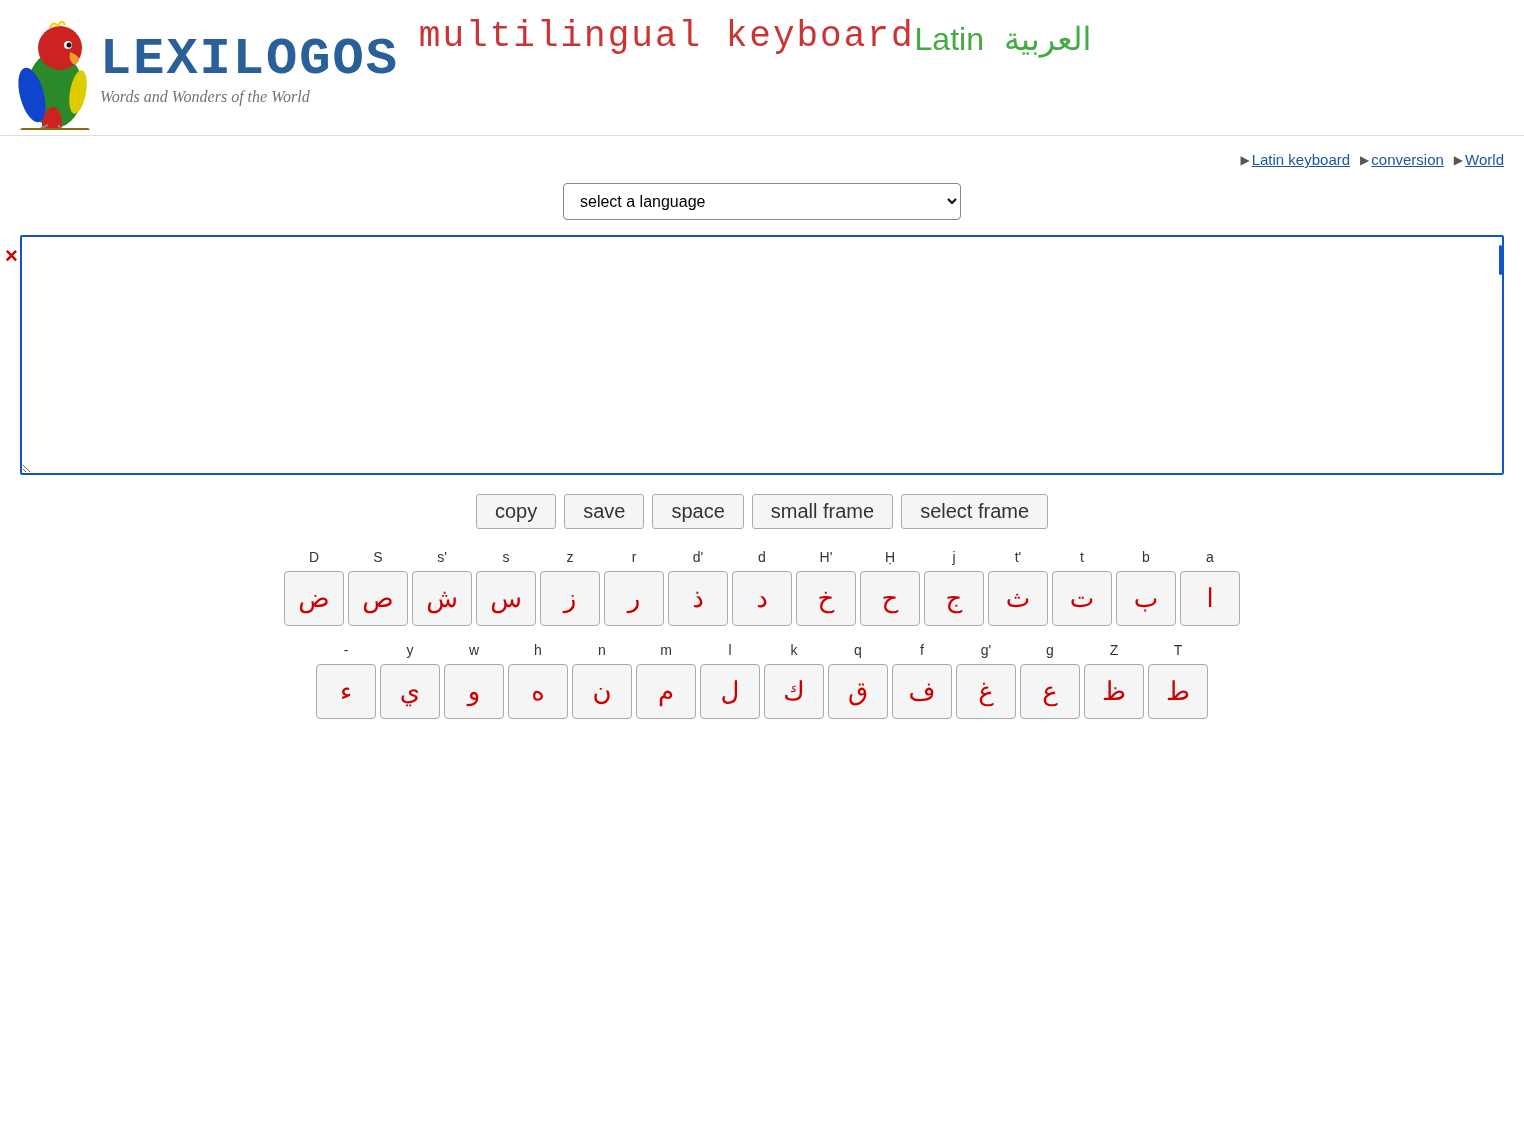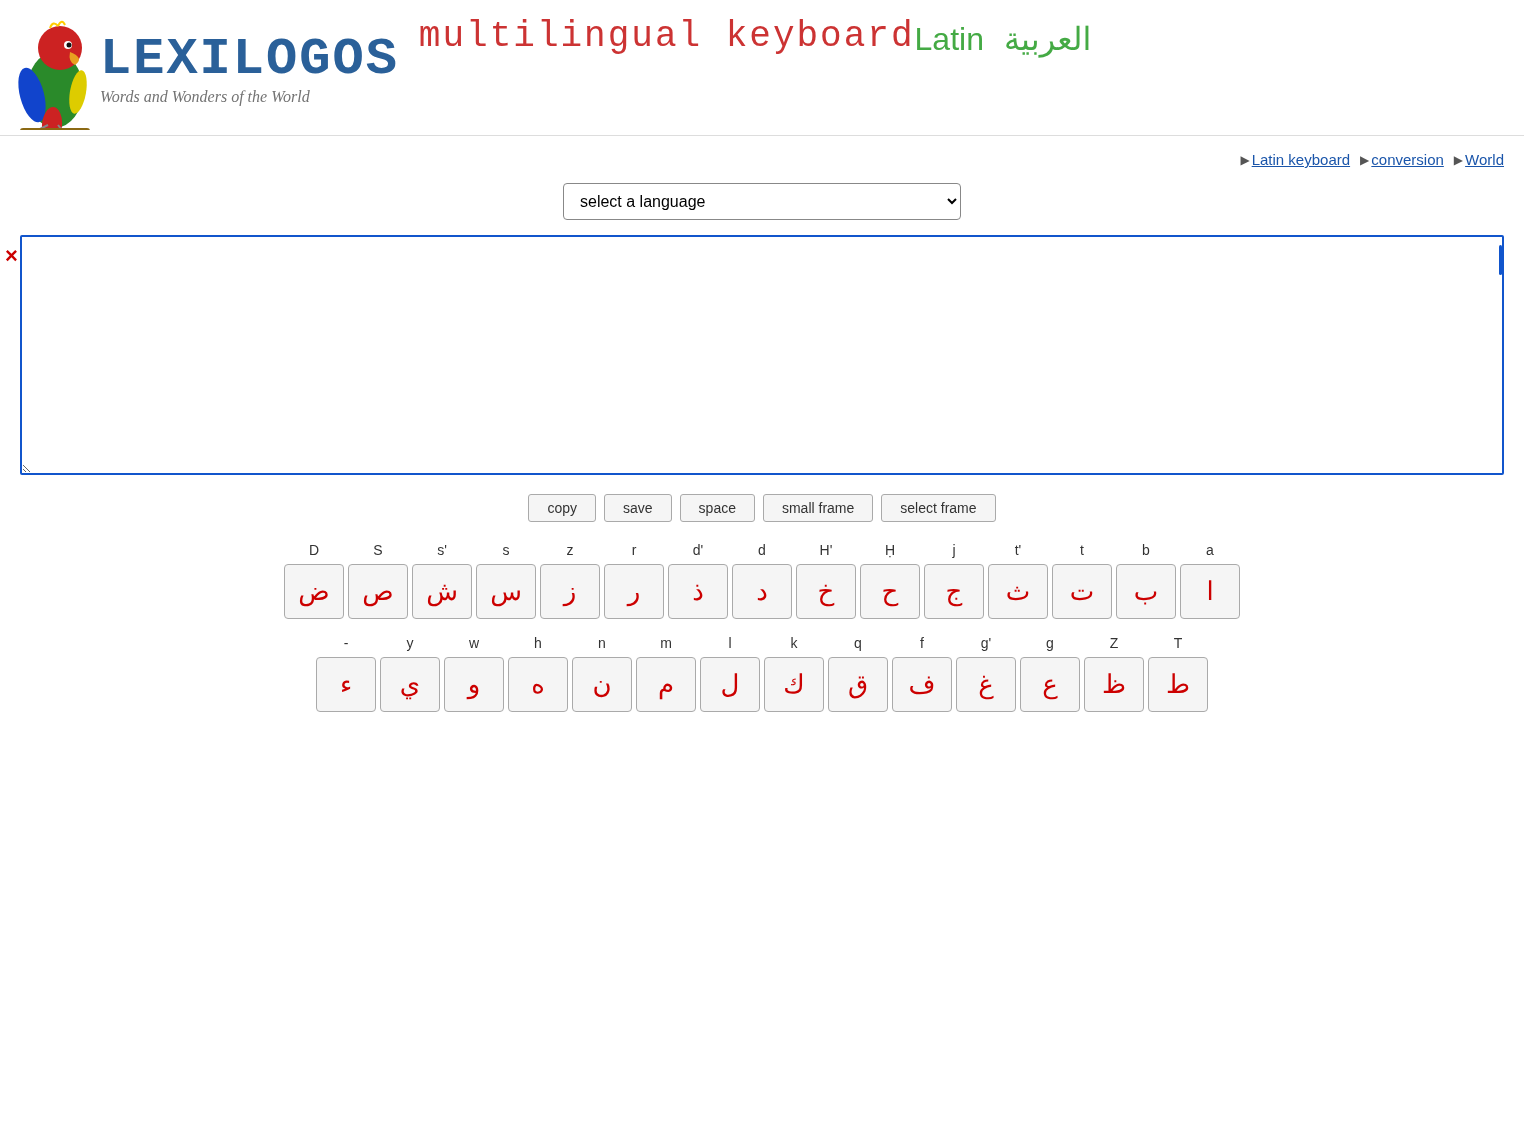--- a/index.html
+++ b/index.html
@@ -148,21 +148,21 @@
       display: flex;
       justify-content: center;
       gap: 8px;
       padding: 15px 0 10px 0;
     }
     .action-btn {
       padding: 5px 18px;
       border: 1px solid #aaa;
       background: #f5f5f5;
       border-radius: 3px;
-      font-size: 14px;
+      font-size: 20px;
       cursor: pointer;
       color: #333;
     }
 
     
     .keyboard-section {
       padding: 10px 20px 20px 20px;
     }
     .keyboard-row {
       display: flex;

